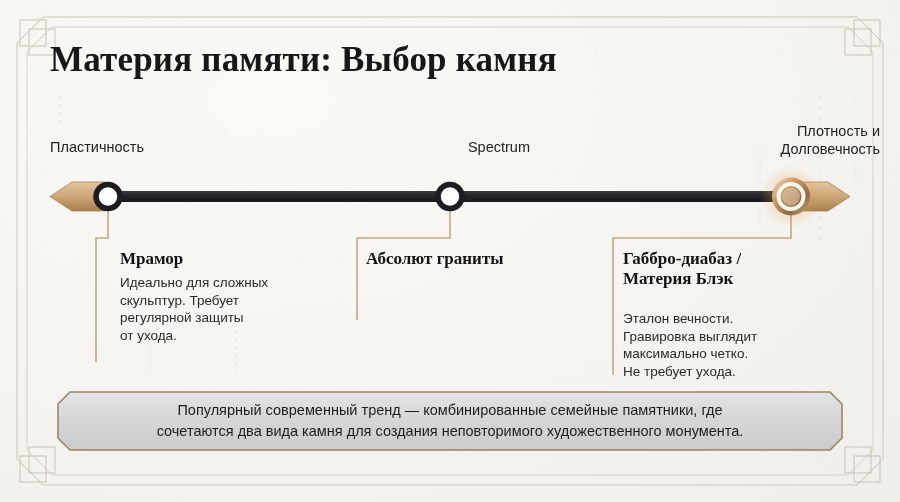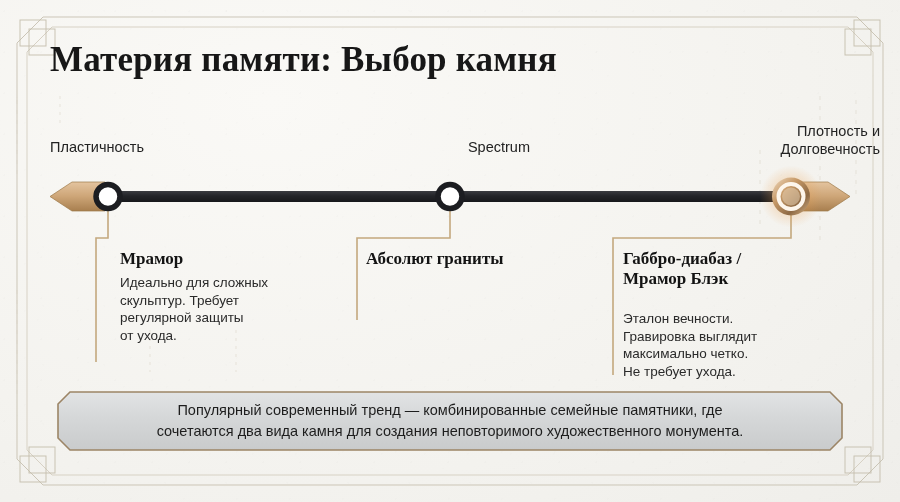--- a/index.html
+++ b/index.html
@@ -170,21 +170,21 @@
 регулярной защиты
 от ухода.</p>
   </div>
 
   <div class="callout" style="left:366px;top:249px;width:215px;">
     <h3>Абсолют граниты</h3>
   </div>
 
   <div class="callout" style="left:623px;top:249px;width:230px;">
     <h3>Габбро-диабаз /
-Мрамор Блэк</h3>
+Материя Блэк</h3>
     <p style="margin-top:21px;">Эталон вечности.
 Гравировка выглядит
 максимально четко.
 Не требует ухода.</p>
   </div>
 
   <div id="banner">
     <svg width="786" height="60" viewBox="0 0 786 60" style="position:absolute;inset:0;">
       <defs>
         <linearGradient id="bannerGrad" x1="0" y1="0" x2="0" y2="1">

